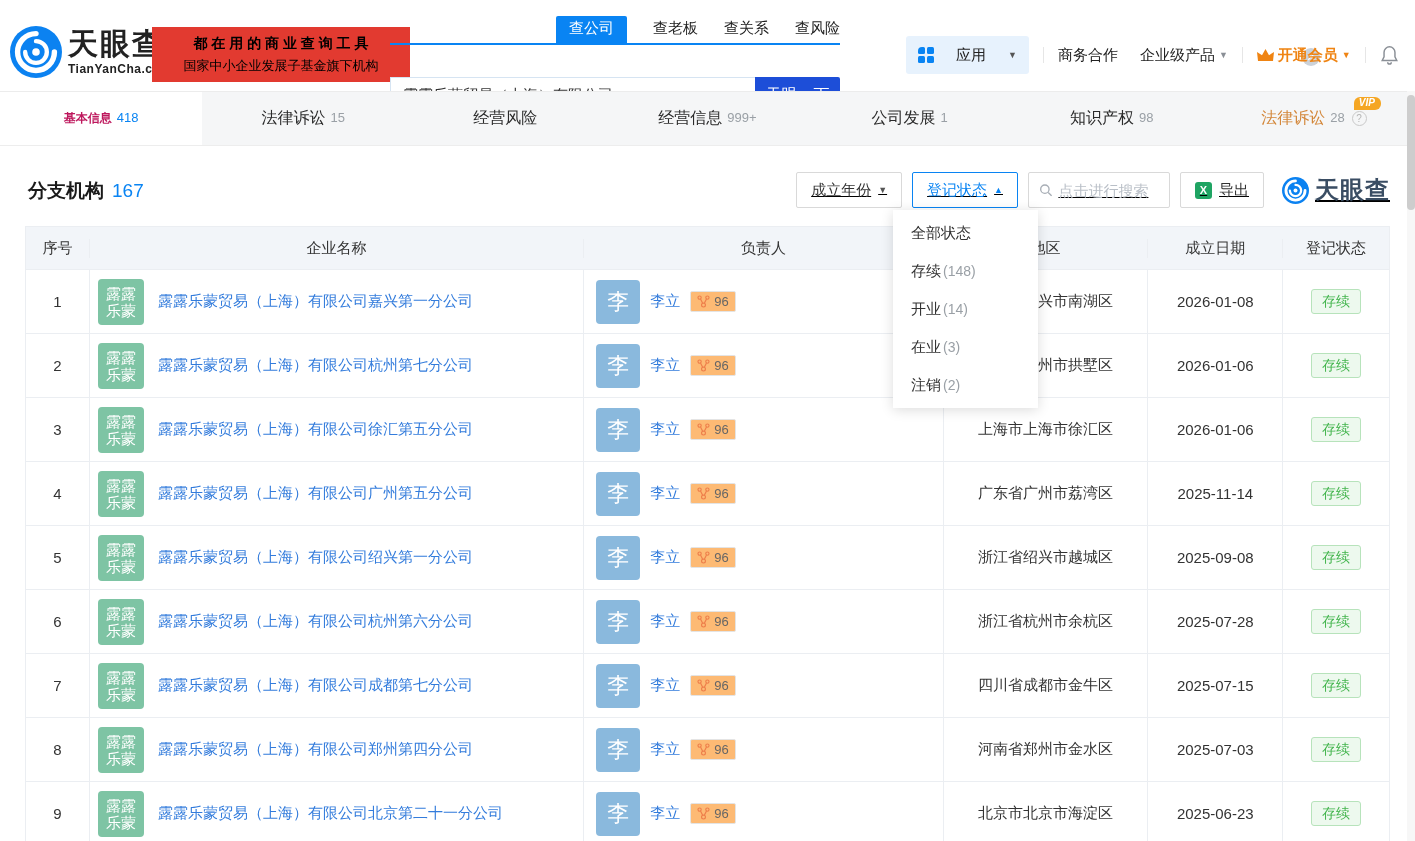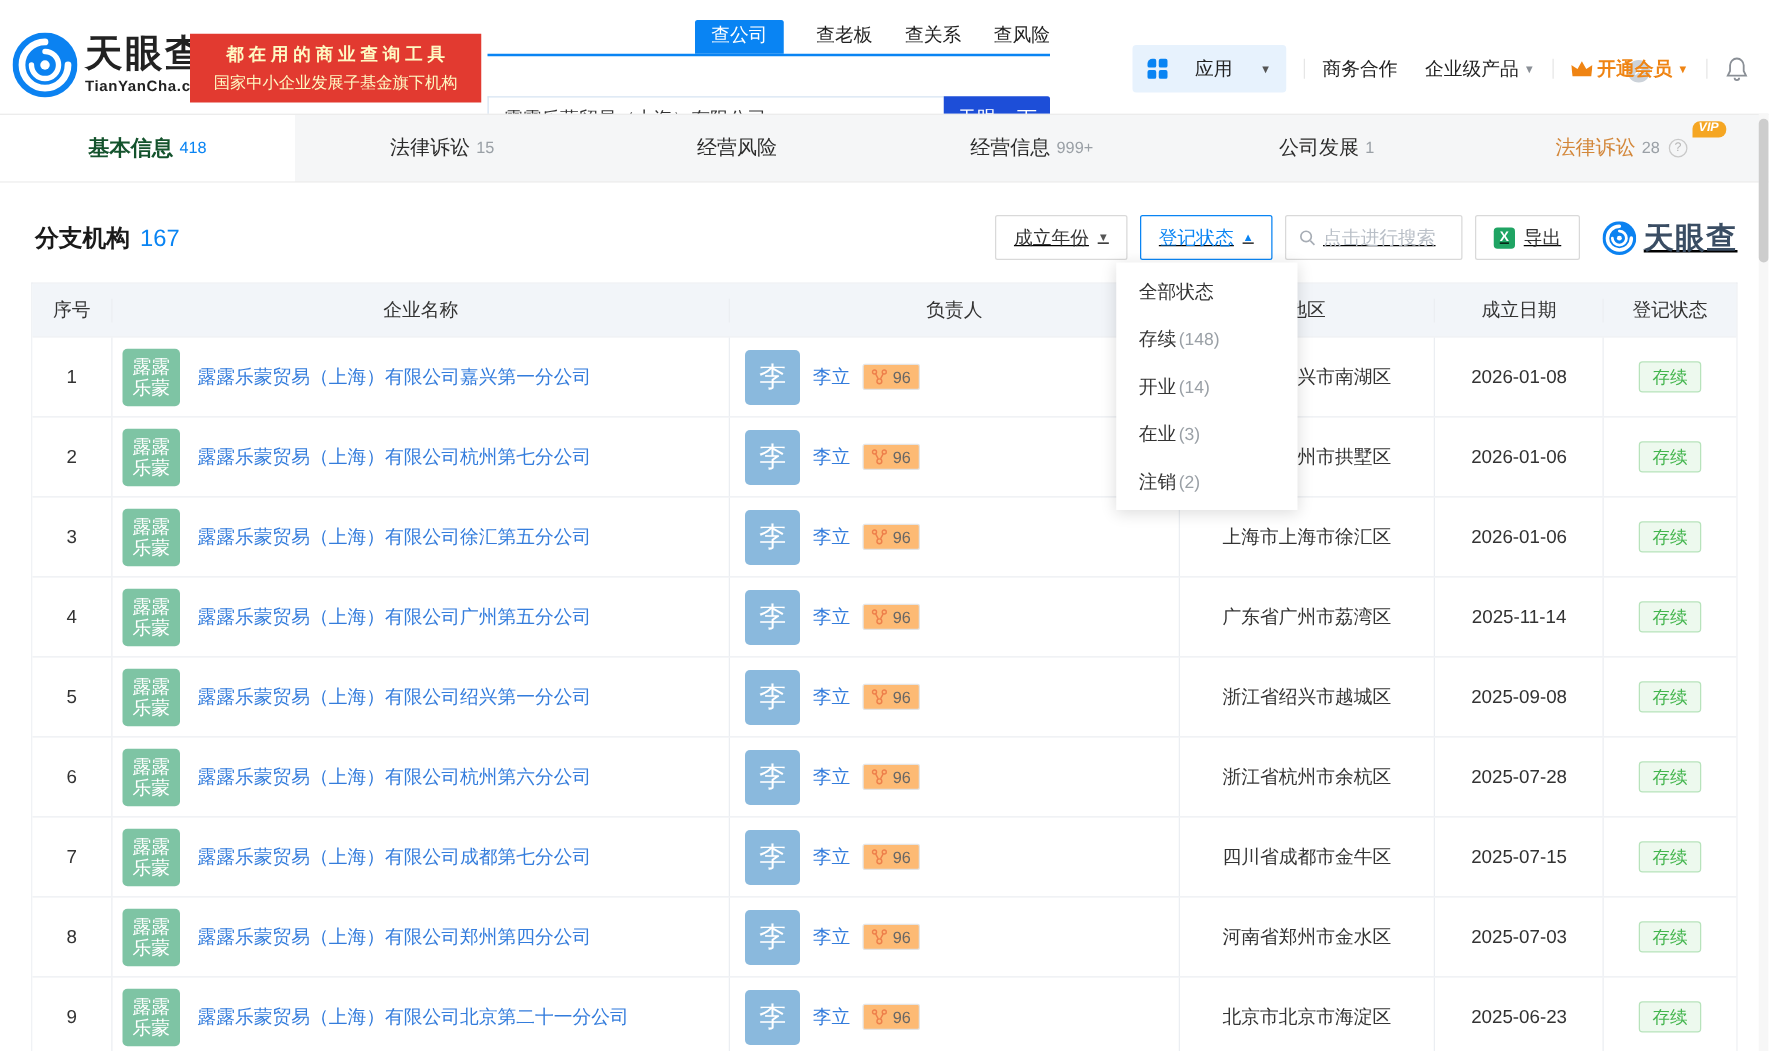--- a/index.html
+++ b/index.html
@@ -7,22 +7,22 @@
     font-family:"Liberation Sans", sans-serif; }
   .page { position:relative; width:1415px; height:841px; background:#fff; overflow:hidden; }
 
   
   .header { position:absolute; left:0; top:0; width:1415px; height:91px; background:#fff; }
   .logo { position:absolute; left:10px; top:26px; display:flex; align-items:center; gap:6px; }
   .logo-icon { width:52px; height:52px; }
   .logo-text-wrap { display:flex; flex-direction:column; line-height:1; }
   .logo-brand { font-size:30px; font-weight:bold; color:#222; letter-spacing:2px; }
   .logo-domain { font-size:12px; font-weight:bold; color:#222; margin-top:4px; letter-spacing:.5px; }
-  .slogan { position:absolute; left:152px; top:27px; width:233px; height:55px; background:#e23a30;
-    color:#fef9c3; display:flex; flex-direction:column; justify-content:center; align-items:center; gap:4px; }
+  .slogan { position:absolute; left:152px; top:27px; width:258px; height:55px; background:#e23a30;
+    color:#000000; display:flex; flex-direction:column; justify-content:center; align-items:center; gap:4px; }
   .slogan .l1 { font-size:14px; font-weight:bold; }
   .slogan .l2 { font-size:13px; }
 
   .search-wrap { position:absolute; left:390px; top:16px; width:450px; }
   .search-tabs { display:flex; align-items:flex-end; gap:26px; border-bottom:2px solid #0984f3; padding-bottom:0;justify-content:flex-end; }
   .search-tab { font-size:15px; color:#222; padding:3px 0 5px 0; cursor:pointer; }
   .search-tab.active { background:#0984f3; color:#fff; padding:3px 13px 5px 13px; border-radius:2px 2px 0 0; }
   .search-bar { display:flex; height:36px;margin-top:32px; }
   .search-input { flex:1; border:1px solid #d6e4f2; border-right:none; outline:none; font-size:15px;
     color:#333; padding:0 34px 0 12px; font-family:"Liberation Sans", sans-serif; }
@@ -45,21 +45,21 @@
   .vip-link { color:#ef8413; font-weight:bold; }
   .bell { width:19px; height:20px; cursor:pointer; }
 
   
   .tabbar { position:absolute; left:0; top:91px; width:1415px; height:55px; background:#f5f6f7;
     border-top:1px solid #ececec; border-bottom:1px solid #ededed; display:flex; }
   .tab-cell { flex:1; display:flex; align-items:center; justify-content:center; gap:5px; cursor:pointer; position:relative; }
   .tab-cell .tlabel { font-size:16px; color:#2b2b2b; }
   .tab-cell .tcount { font-size:13px; color:#9aa0a6; position:relative; top:-1px; }
   .tab-cell.active { background:#fff; }
-  .tab-cell.active .tlabel { color:#14532d; font-weight:bold; font-size:17px; }
+  .tab-cell.active .tlabel { color:#be185d; font-weight:bold; font-size:12px; }
   .tab-cell.active .tcount { color:#0984f3; }
   .tab-cell.vip-tab .tlabel { color:#d3873a; }
   .vip-badge { position:absolute; top:5px; right:34px; background:#f5a623; color:#fff; font-size:10px;
     font-weight:bold; font-style:italic; padding:1px 6px 2px 5px; border-radius:6px 6px 6px 0; line-height:1; }
   .qmark { width:15px; height:15px; border:1px solid #c9c9c9; border-radius:50%; color:#b5b5b5;
     font-size:10px; display:flex; align-items:center; justify-content:center; margin-left:2px; }
 
   
   .section-head { position:absolute; left:28px; top:178px; display:flex; align-items:baseline; gap:8px; }
   .section-title { font-size:19px; font-weight:bold; color:#1a1a1a; }
@@ -213,20 +213,24 @@
       <span class="tlabel">经营风险</span>
     </div>
     <div class="tab-cell">
       <span class="tlabel">经营信息</span>
       <span class="tcount">999+</span>
     </div>
     <div class="tab-cell">
       <span class="tlabel">公司发展</span>
       <span class="tcount">1</span>
     </div>
+    <div class="tab-cell">
+      <span class="tlabel">知识产权</span>
+      <span class="tcount">98</span>
+    </div>
     <div class="tab-cell vip-tab">
       <span class="vip-badge">VIP</span>
       <span class="tlabel">法律诉讼</span>
       <span class="tcount">28</span>
       <span class="qmark">?</span>
     </div>
   </div>
 
   <div class="section-head">
     <span class="section-title">分支机构</span>

